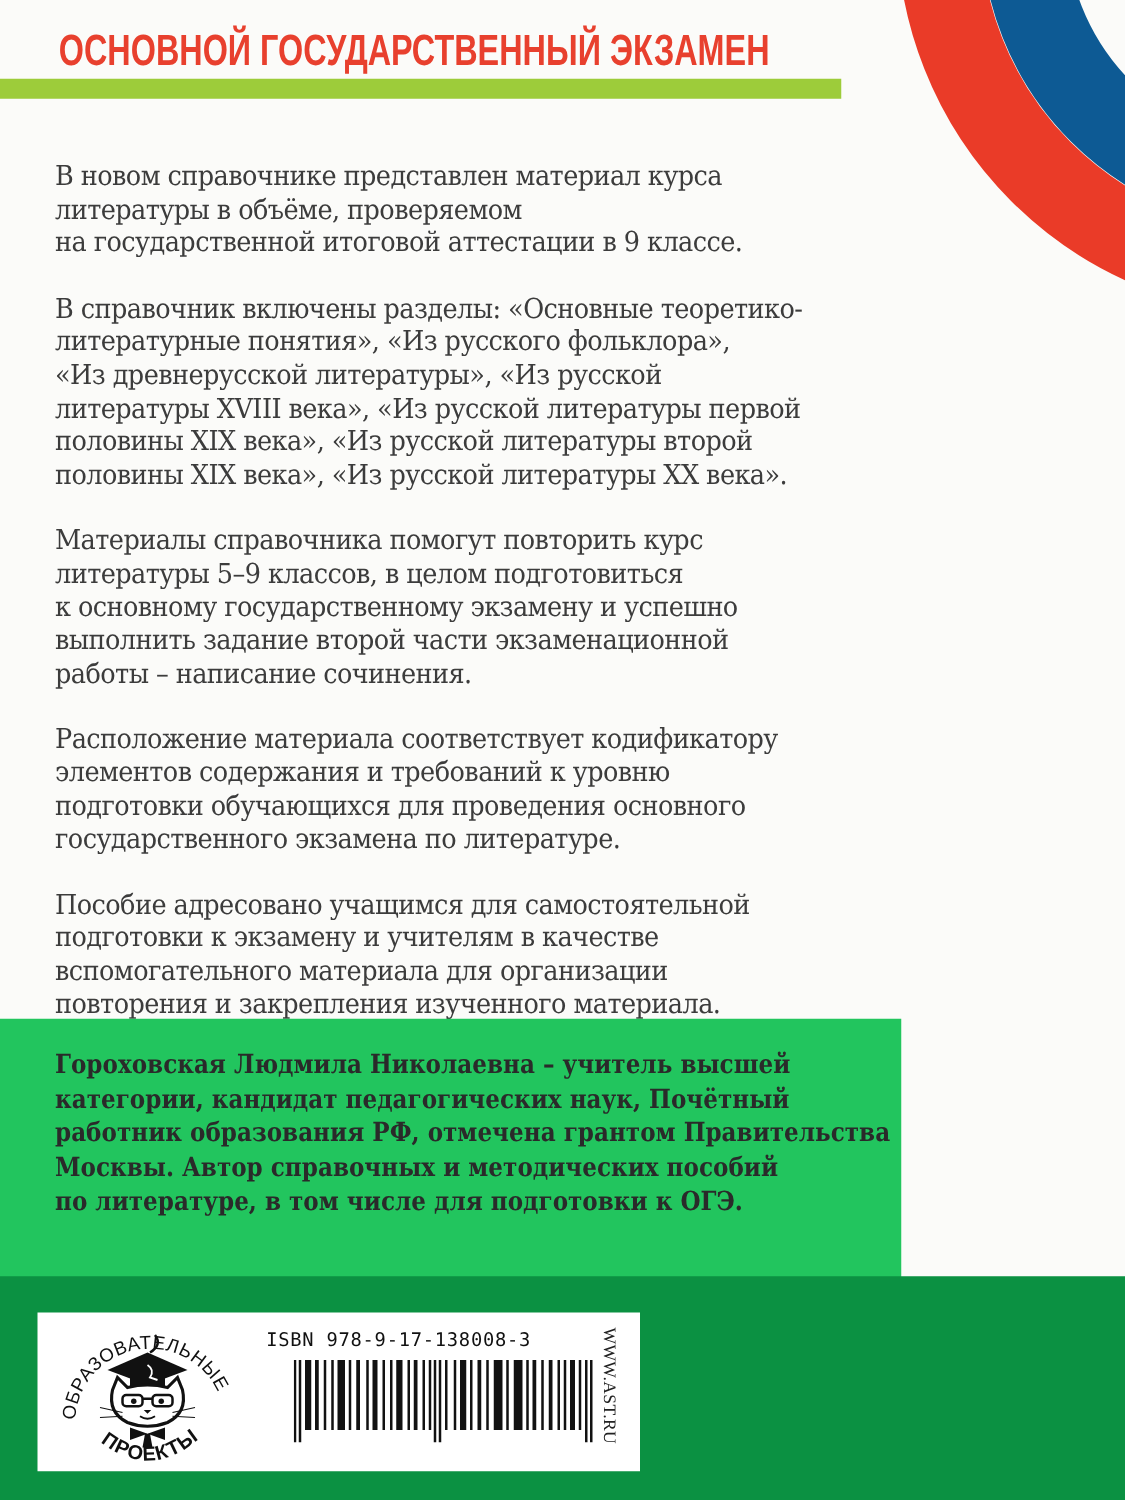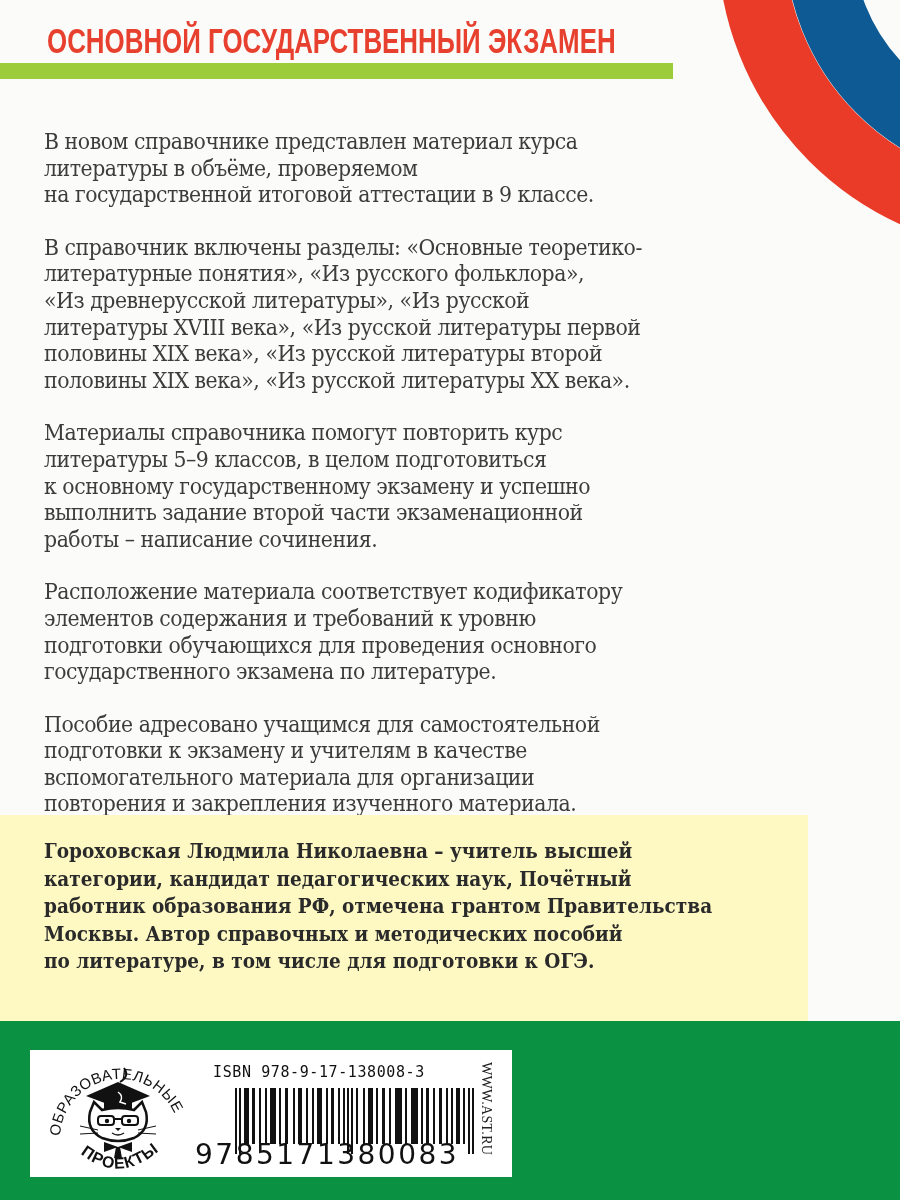--- a/index.html
+++ b/index.html
@@ -46,22 +46,22 @@
       margin-bottom: 26px;
       letter-spacing: -0.5px;
       transform: scaleX(0.93);
       transform-origin: left top;
       white-space: nowrap;
     }
     .para .line { display: block; }
     .bio-band {
       position: absolute;
       left: 0; top: 815px;
-      width: 808px; height: 207px;
-      background: #fef9c3;
+      width: 721px; height: 207px;
+      background: #22c55e;
     }
     .bio-text {
       position: absolute;
       left: 44px; top: 22px;
       font-family: "DejaVu Serif", serif;
       font-weight: bold;
       font-size: 21px;
       line-height: 27.5px;
       color: #2a2a2a;
       transform: scaleX(0.88);
@@ -255,17 +255,16 @@
         <rect x="204" y="0" width="3" height="56"></rect>
         <rect x="211" y="0" width="2" height="56"></rect>
         <rect x="216" y="0" width="2" height="56"></rect>
         <rect x="221" y="0" width="4" height="56"></rect>
         <rect x="228" y="0" width="2" height="56"></rect>
         <rect x="233" y="0" width="2" height="66"></rect>
         <rect x="237" y="0" width="2" height="66"></rect>
       </g>
     </svg>
 
-    <div class="barcode-digits">9785171380083</div>
 
     <div class="site">WWW.AST.RU</div>
   </div>
 </div>
 
 </body></html>

